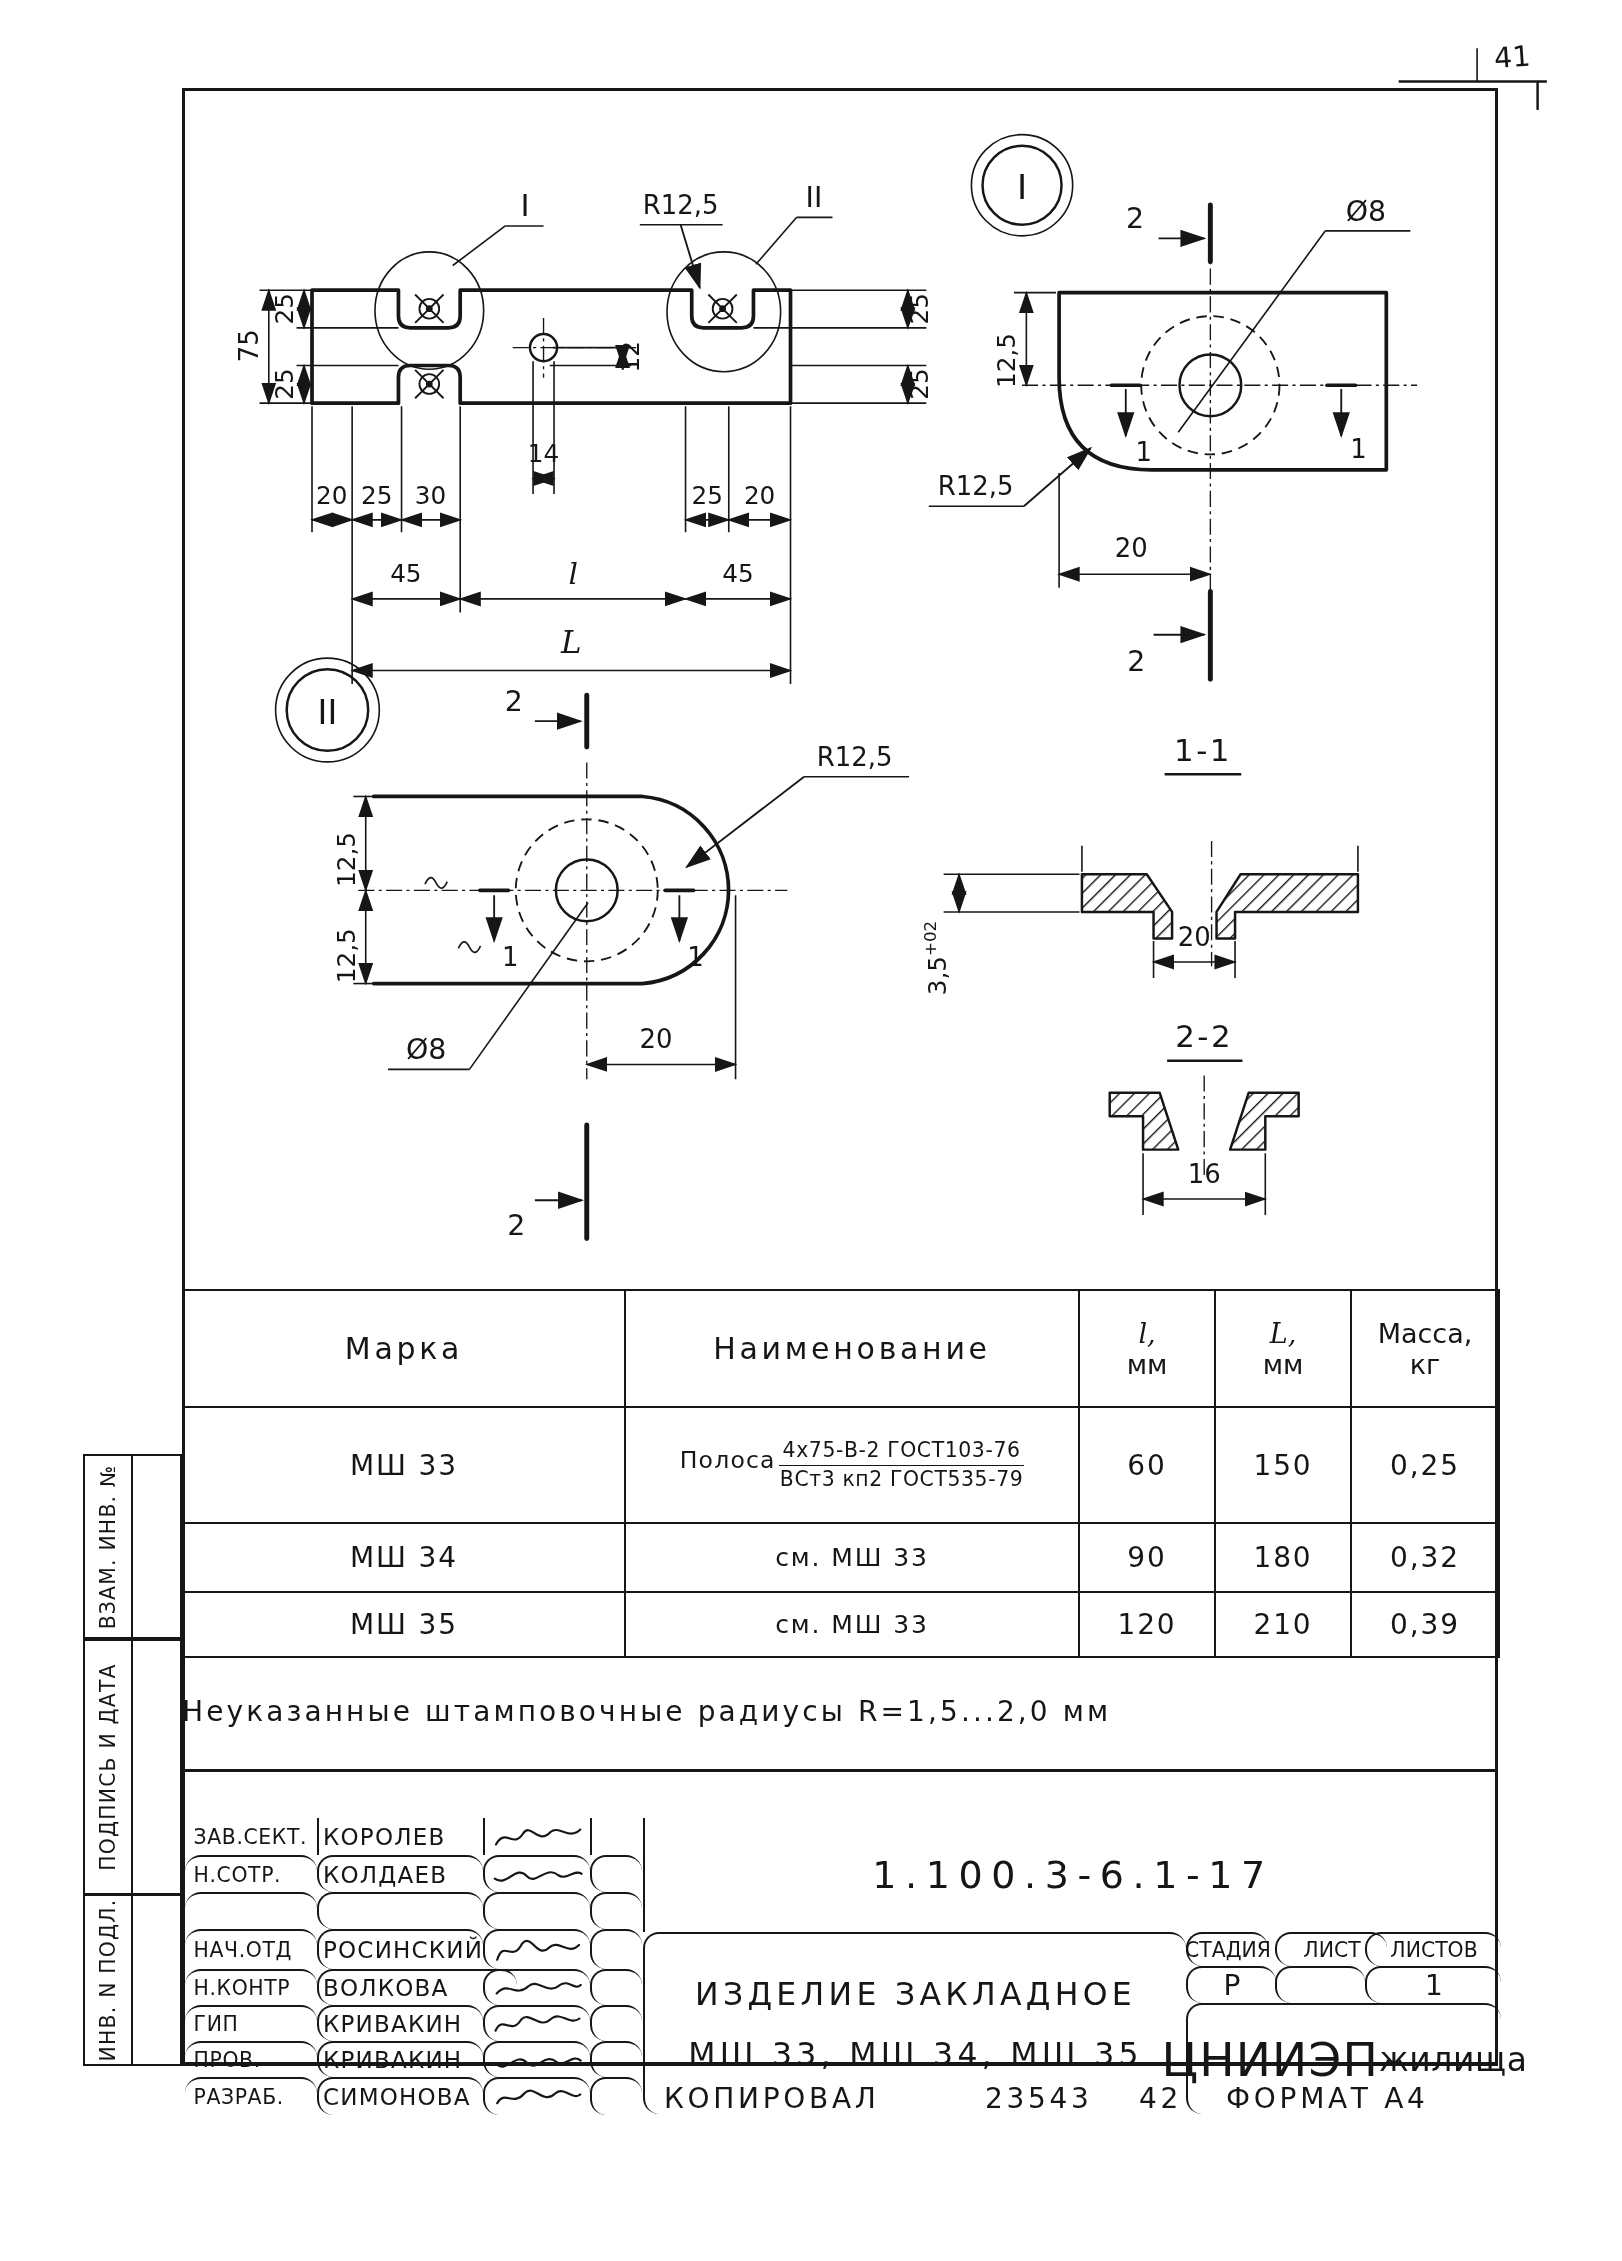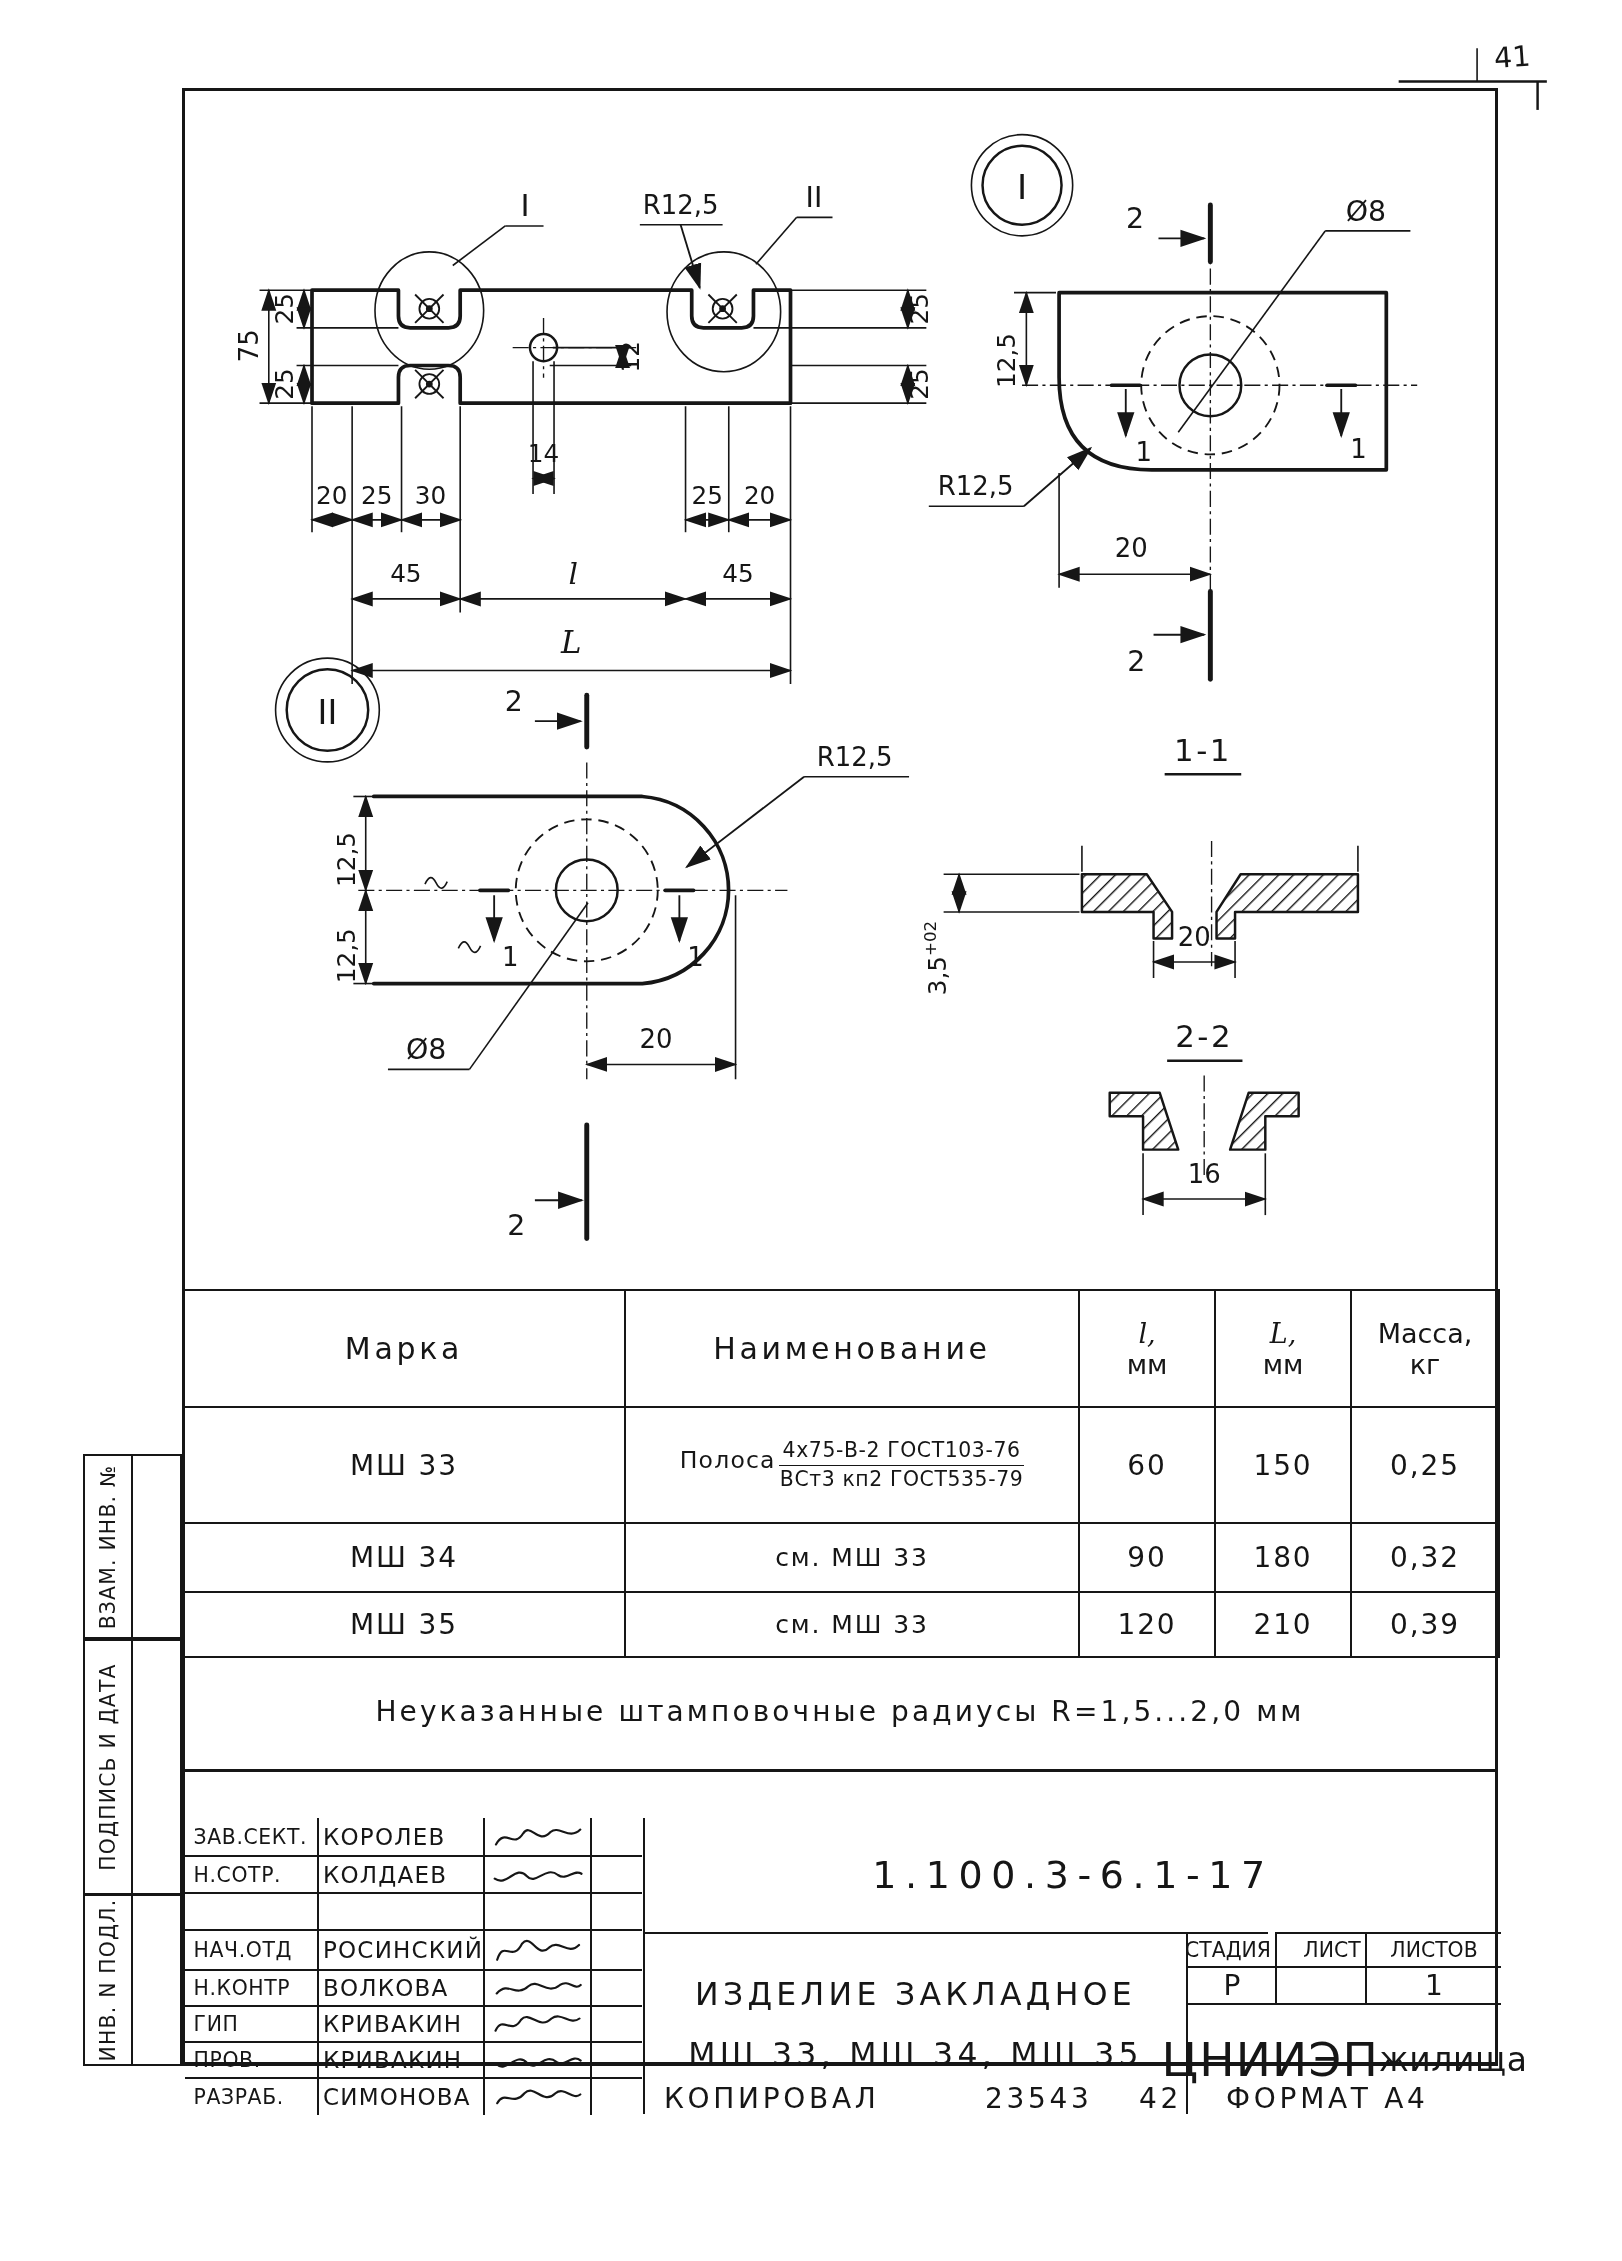--- a/index.html
+++ b/index.html
@@ -26,27 +26,27 @@
   table.spec{position:absolute;left:182px;top:1289px;width:1316px;border-collapse:collapse;table-layout:fixed;}
   table.spec td,table.spec th{border:2.5px solid #161616;text-align:center;vertical-align:middle;
       font-weight:normal;padding:0;overflow:hidden;}
   .hdr{font-size:30px;letter-spacing:3.7px;}
   .hl{font-size:27px;}
   .val{font-size:28px;letter-spacing:1.9px;}
   .frac{display:inline-block;vertical-align:middle;font-size:20.4px;letter-spacing:0.6px;line-height:1.25;}
   .frac .num{display:block;border-bottom:1.9px solid #161616;padding:0 3.7px 1.2px;}
   .frac .den{display:block;padding-top:1.2px;}
 
-  .note{left:182px;top:1695px;width:1316px;text-align:center;font-size:28px;letter-spacing:3.1px;}
+  .note{left:182px;top:1695px;width:1316px;text-align:left;font-size:28px;letter-spacing:3.1px;}
 
   
   .stamp{left:182px;top:1769px;width:1316px;height:296px;border:3.1px solid #161616;box-sizing:border-box;}
   .stamp .c{position:absolute;box-sizing:border-box;display:flex;align-items:center;justify-content:center;margin-top:46px;}
   .bl{border-left:2.5px solid #161616;}
-  .bt{border-top:2.5px solid #161616;}
+  .bt{border-top:2.5px solid #161616;border-radius:16px;}
   .role{justify-content:flex-start !important;padding-left:8.6px;font-size:20.4px;letter-spacing:0.6px;}
   .nm{justify-content:flex-start !important;padding-left:4px;font-size:23px;letter-spacing:1.2px;}
   .doc{font-size:38px;letter-spacing:8.6px;}
   .ttl{flex-direction:column;gap:23.5px;font-size:31.5px;letter-spacing:4.3px;}
   .shead{font-size:20.4px;}
   .sval{font-size:28px;}
   .org{font-size:47px;letter-spacing:1.2px;}
   .org small{font-size:33px;letter-spacing:0.6px;}
 
   

